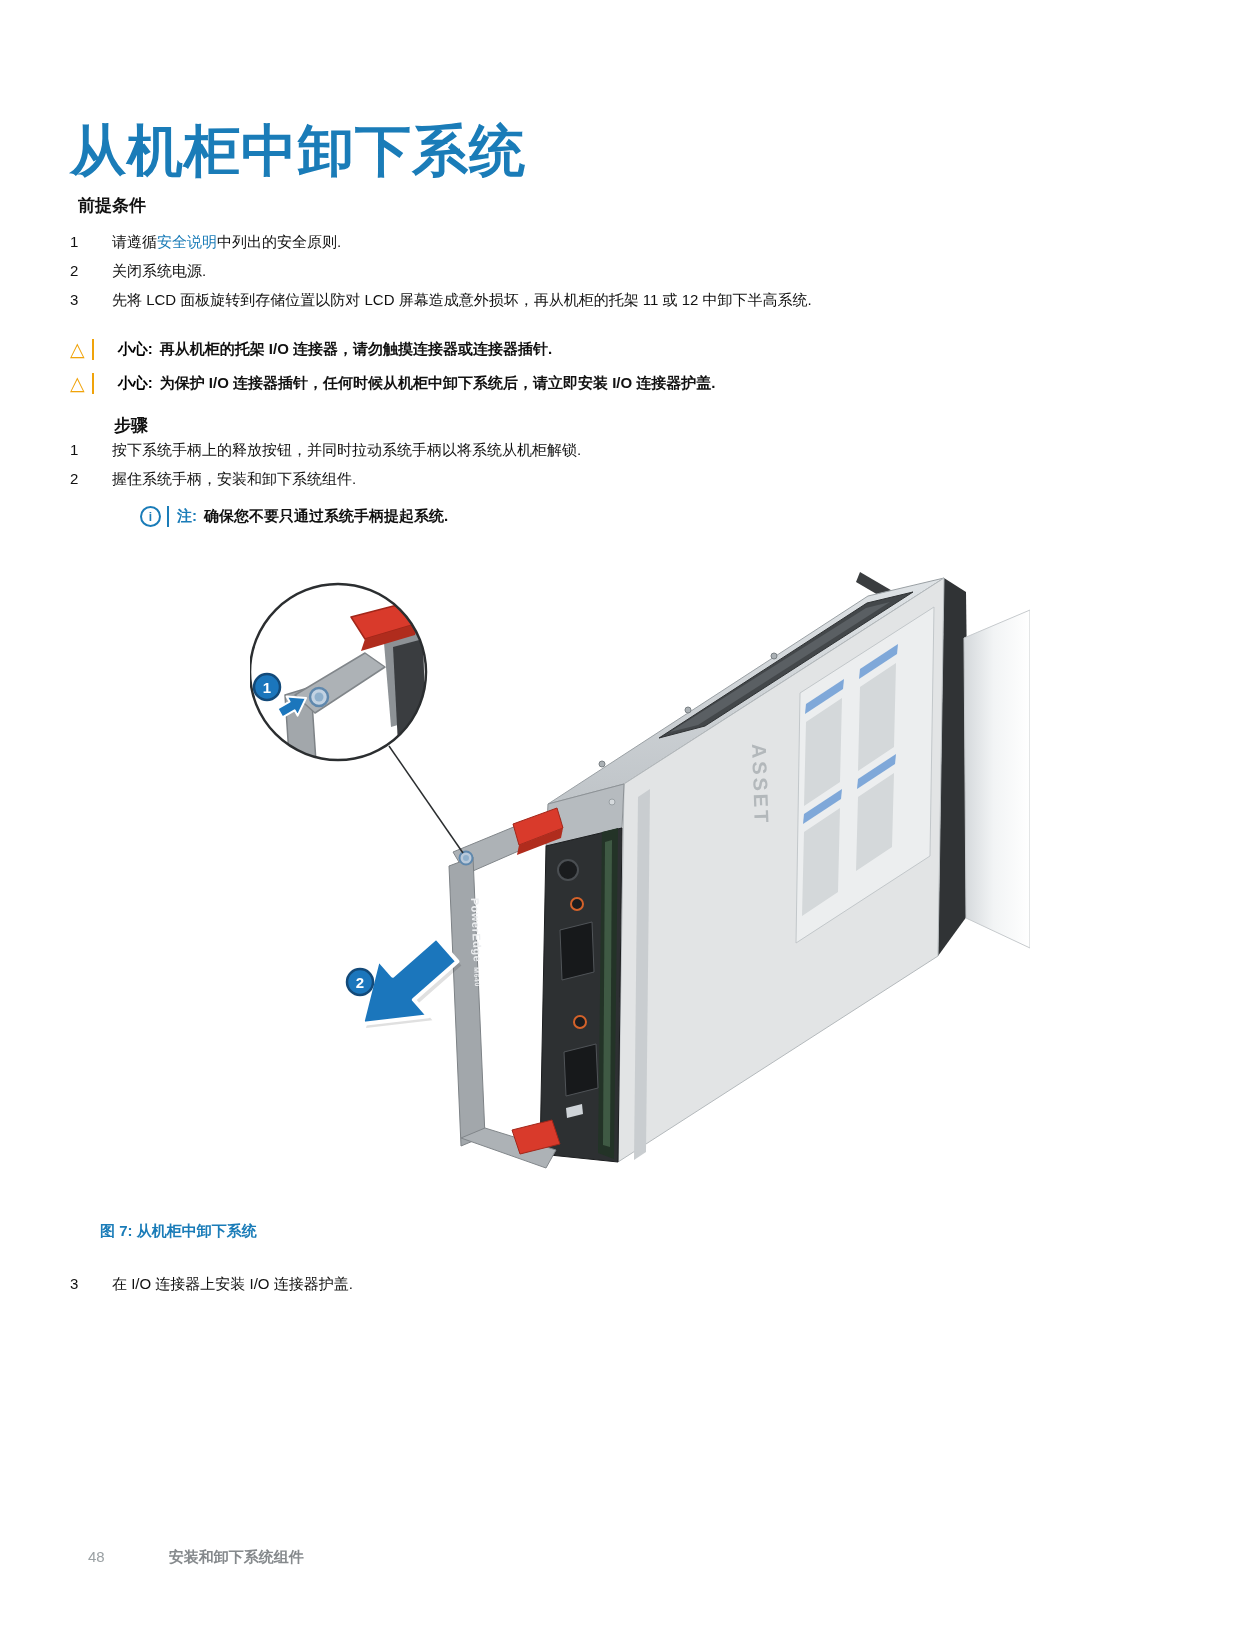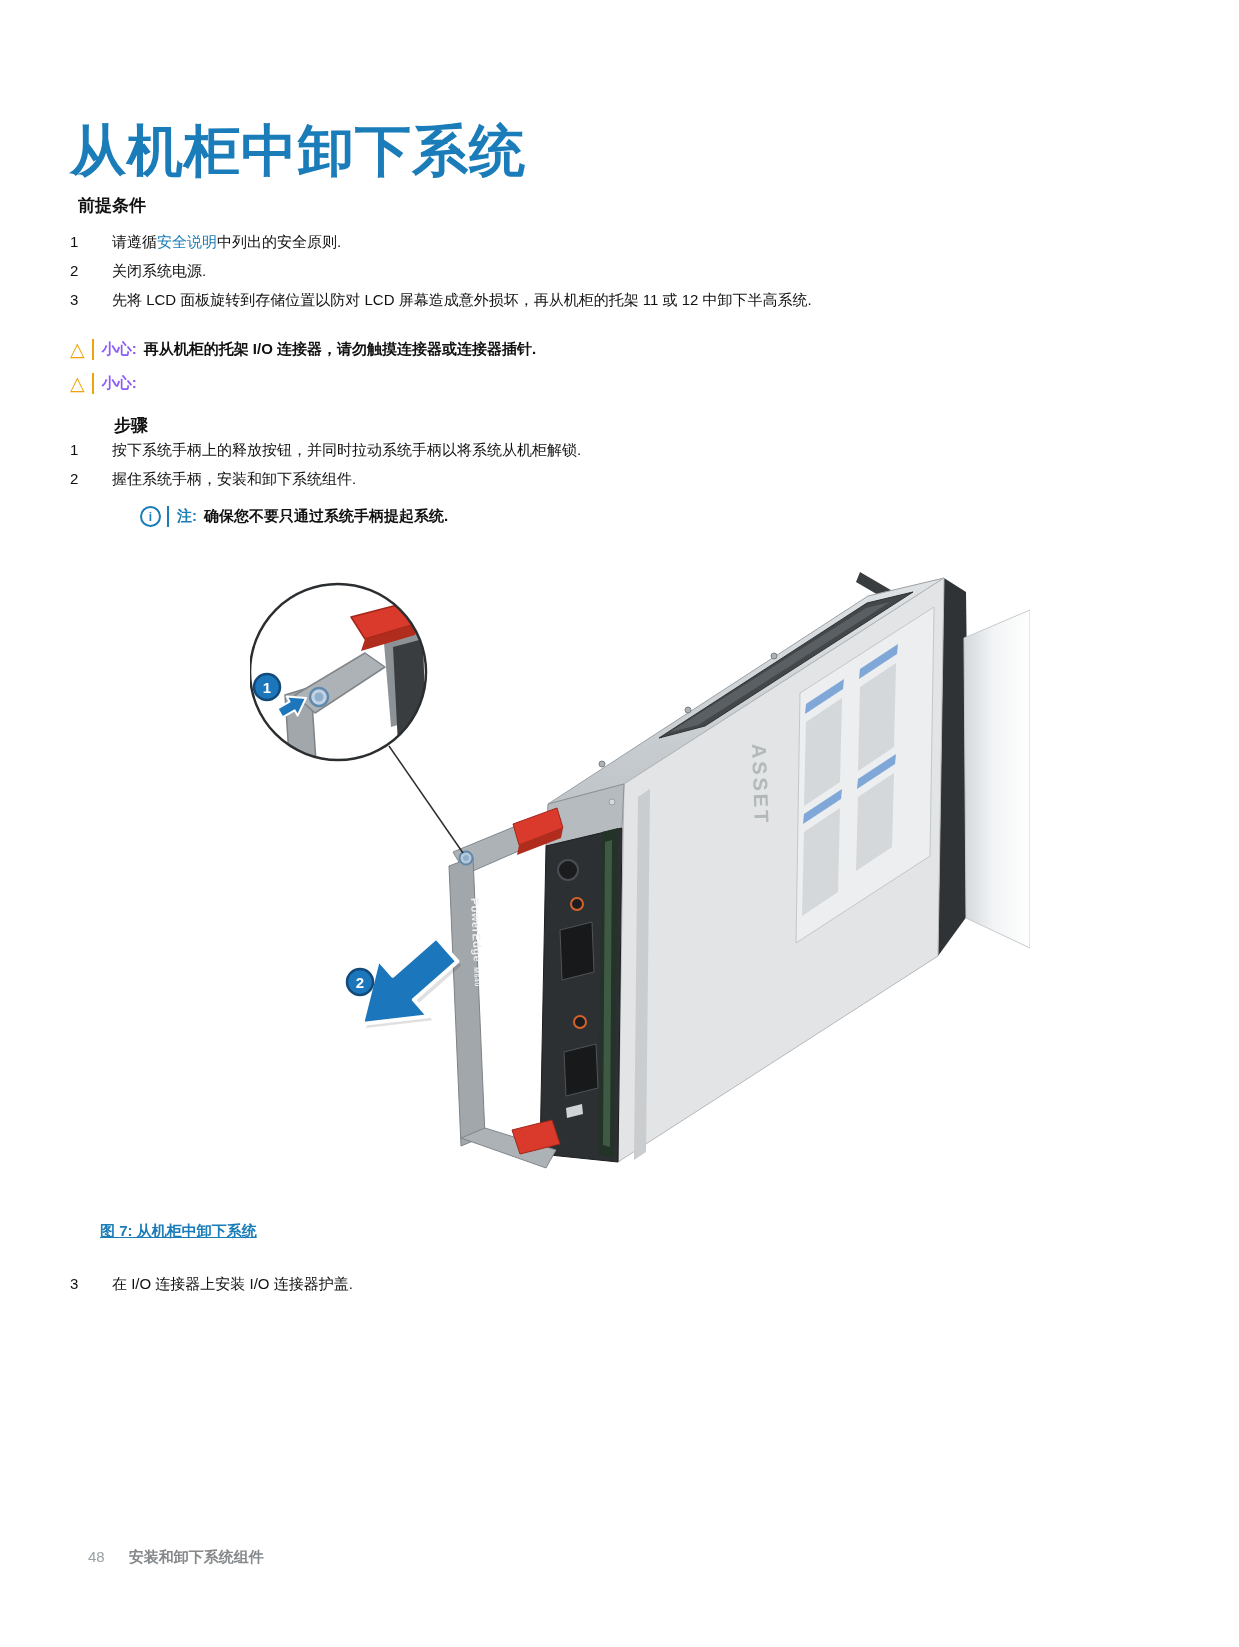--- a/index.html
+++ b/index.html
@@ -22,35 +22,35 @@
   .olrow{display:flex;font-size:15px;line-height:20px;color:#111;}
   .olnum{width:42px;flex:0 0 42px;}
   a.doclink{color:#1a7cb8;text-decoration:none;cursor:pointer;}
   .caution-row{
     left:70px;display:flex;align-items:center;font-size:15px;font-weight:800;color:#111;
   }
   .caution-1{top:339px;}
   .caution-2{top:373px;}
   .warn-tri{color:#f0a30a;font-size:19px;font-weight:700;line-height:19px;margin-right:7px;}
   .v-bar{display:inline-block;width:0;height:21px;border-left:2.5px solid #f0a30a;margin-right:8px;}
-  .caution-label{color:#8b5cf6;margin-right:7px;white-space:nowrap;}
+  .caution-label{color:#000000;margin-right:7px;white-space:nowrap;margin-left:16px;}
   .note-row{
     left:140px;top:506px;display:flex;align-items:center;font-size:15px;font-weight:800;color:#111;
   }
   .note-icon{
     width:17px;height:17px;border:2.5px solid #1a7cb8;border-radius:50%;
     color:#1a7cb8;font-size:12px;font-weight:800;display:flex;align-items:center;justify-content:center;
     margin-right:6px;font-style:normal;
   }
   .v-bar-blue{display:inline-block;width:0;height:21px;border-left:2.5px solid #1a7cb8;margin-right:8px;}
   .note-label{color:#1a7cb8;margin-right:7px;white-space:nowrap;}
   .figure-wrap{left:250px;top:552px;width:780px;height:620px;}
-  .fig-caption{left:100px;top:1222px;font-size:15px;font-weight:800;color:#1a7cb8;text-decoration:underline;}
+  .fig-caption{left:100px;top:1222px;font-size:15px;font-weight:800;color:#1a7cb8;}
   .post-step{top:1274px;}
-  .footer{left:88px;top:1548px;display:flex;align-items:baseline;font-size:15px;}
+  .footer{left:88px;top:1548px;display:flex;align-items:baseline;font-size:15px;gap:40px;}
   .footer .pgnum{color:#9aa0a3;margin-right:24px;}
   .footer .chapter{color:#85898c;font-weight:800;text-align:right;}
   svg text{font-family:"Liberation Sans","DejaVu Sans",sans-serif;}
 </style>
 </head>
 <body>
 
 <div class="abs page-title">从机柜中卸下系统</div>
 
 <div class="abs h-bold prereq-h">前提条件</div>
@@ -74,20 +74,21 @@
   <span class="warn-tri">△</span>
   <span class="v-bar"></span>
   <span class="caution-label">小心:</span>
   <span>再从机柜的托架 I/O 连接器，请勿触摸连接器或连接器插针.</span>
 </div>
 
 <div class="abs caution-row caution-2">
   <span class="warn-tri">△</span>
   <span class="v-bar"></span>
   <span class="caution-label">小心:</span>
+  <span>为保护 I/O 连接器插针，任何时候从机柜中卸下系统后，请立即安装 I/O 连接器护盖.</span>
 </div>
 
 <div class="abs h-bold steps-h">步骤</div>
 
 <div class="abs olist steps-list">
   <div class="olrow">
     <span class="olnum">1</span>
     <span>按下系统手柄上的释放按钮，并同时拉动系统手柄以将系统从机柜解锁.</span>
   </div>
   <div class="olrow">

